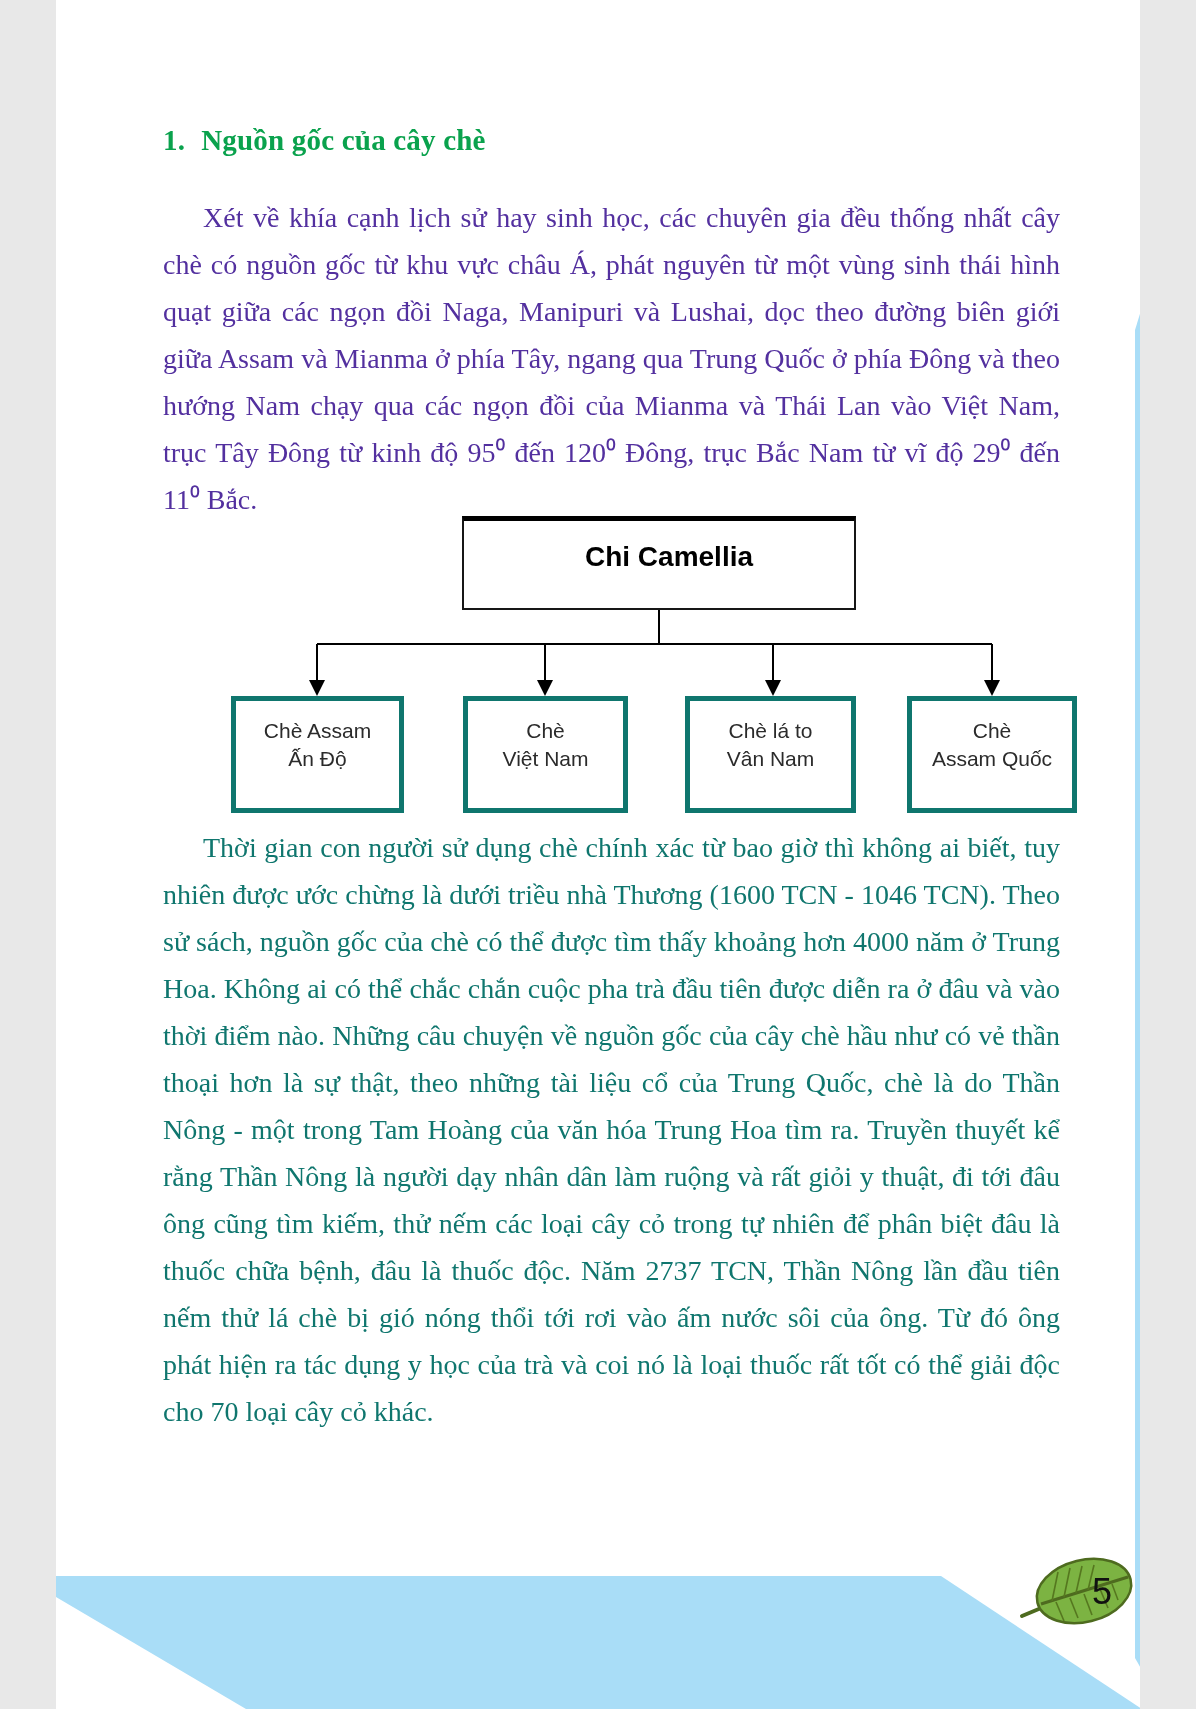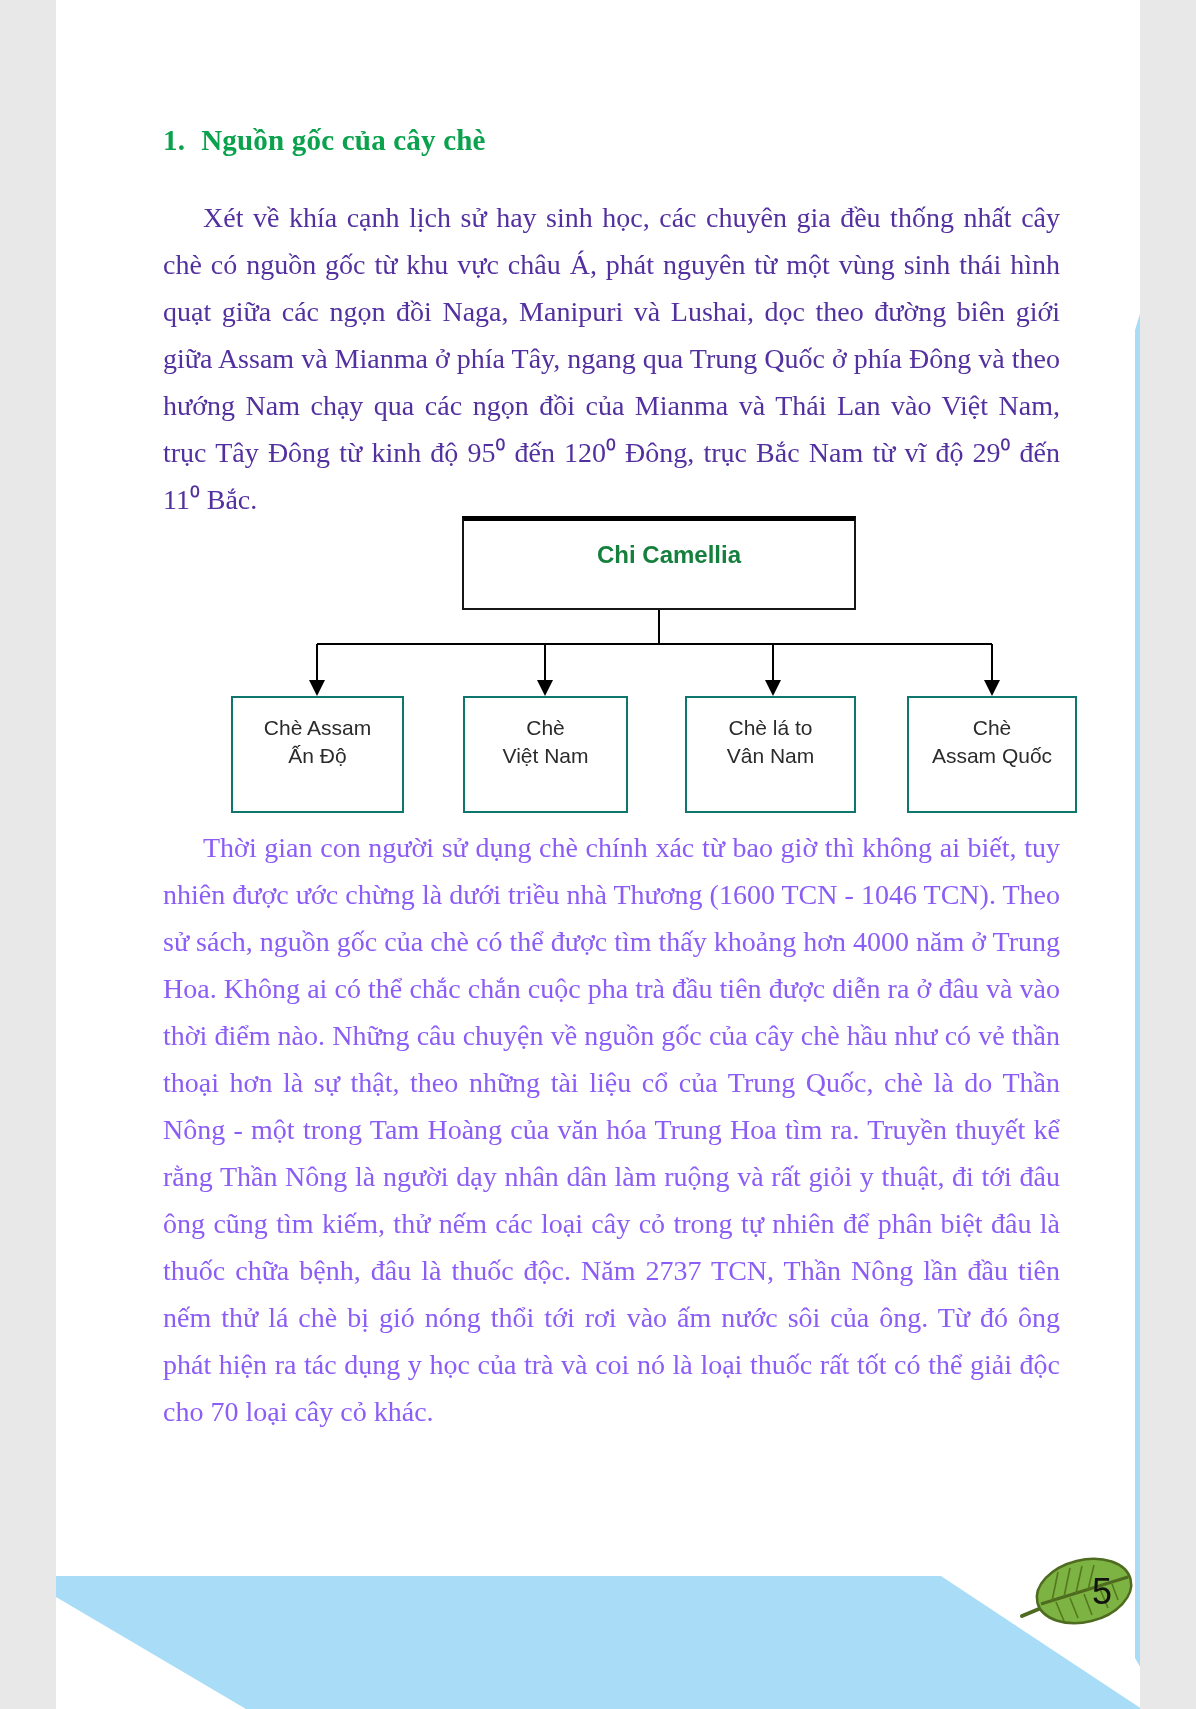--- a/index.html
+++ b/index.html
@@ -16,33 +16,33 @@
     position:absolute;left:107px;top:124px;width:900px;
     color:#0aa24d;font-weight:bold;font-size:29px;letter-spacing:.2px;
   }
   .heading .hnum{margin-right:16px;}
   .para{
     position:absolute;left:107px;width:897px;
     text-align:justify;text-indent:40px;
     font-size:28px;line-height:47px;
   }
   .para1{top:166px;color:#53309f;}
-  .para2{top:796px;color:#8b5cf6;}
+  .para2{top:796px;color:#0f766e;}
   
   .diagram{position:absolute;left:0;top:0;width:1196px;height:830px;}
   .dbox{
     position:absolute;background:#fff;
-    border:2px solid #0f766e;
+    border:5px solid #0f766e;
     font-family:"Liberation Sans", sans-serif;
     color:#2b2b2b;text-align:center;box-sizing:border-box;
   }
   .dbox-root{
     left:406px;top:516px;width:394px;height:94px;
     border:2px solid #161616;border-top:5px solid #000;
-    font-weight:bold;font-size:24px;color:#15803d;
+    font-weight:bold;font-size:28px;color:#000000;
     padding-top:20px;
     padding-left:20px;
   }
   .dbox-child{top:696px;height:117px;font-size:21px;line-height:28px;padding-top:16px;}
   .dbox-c0{left:175px;width:173px;}
   .dbox-c1{left:407px;width:165px;}
   .dbox-c2{left:629px;width:171px;}
   .dbox-c3{left:851px;width:170px;}
   
   .watermark{

